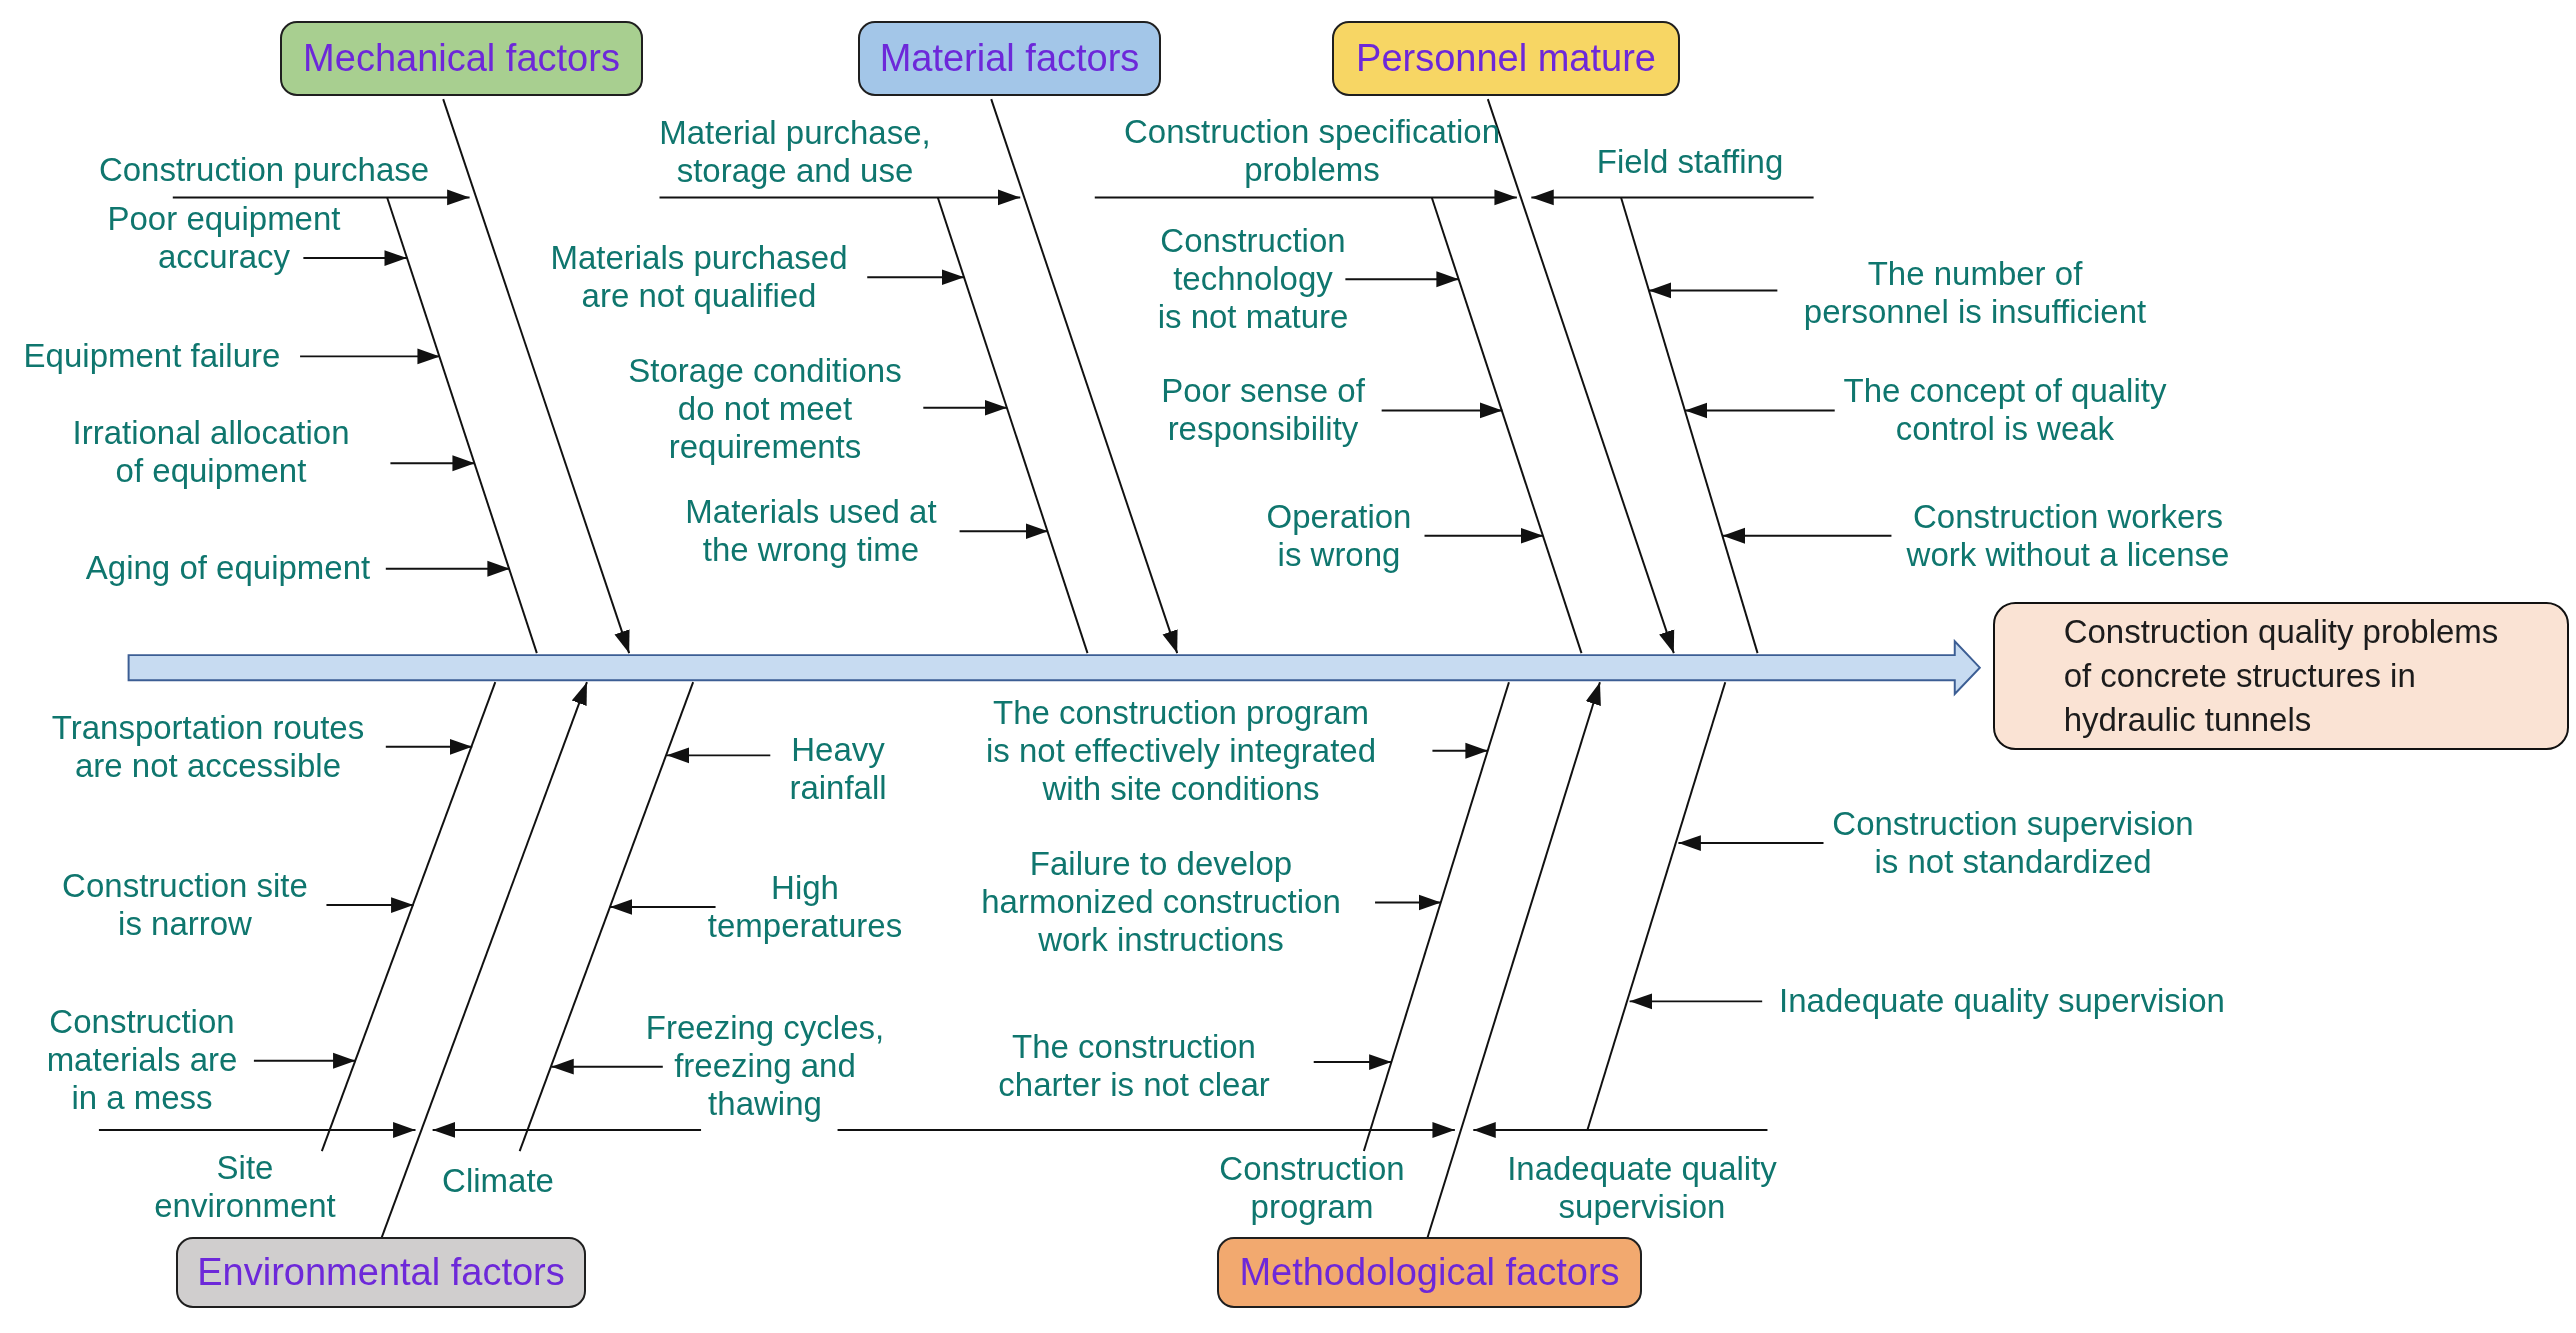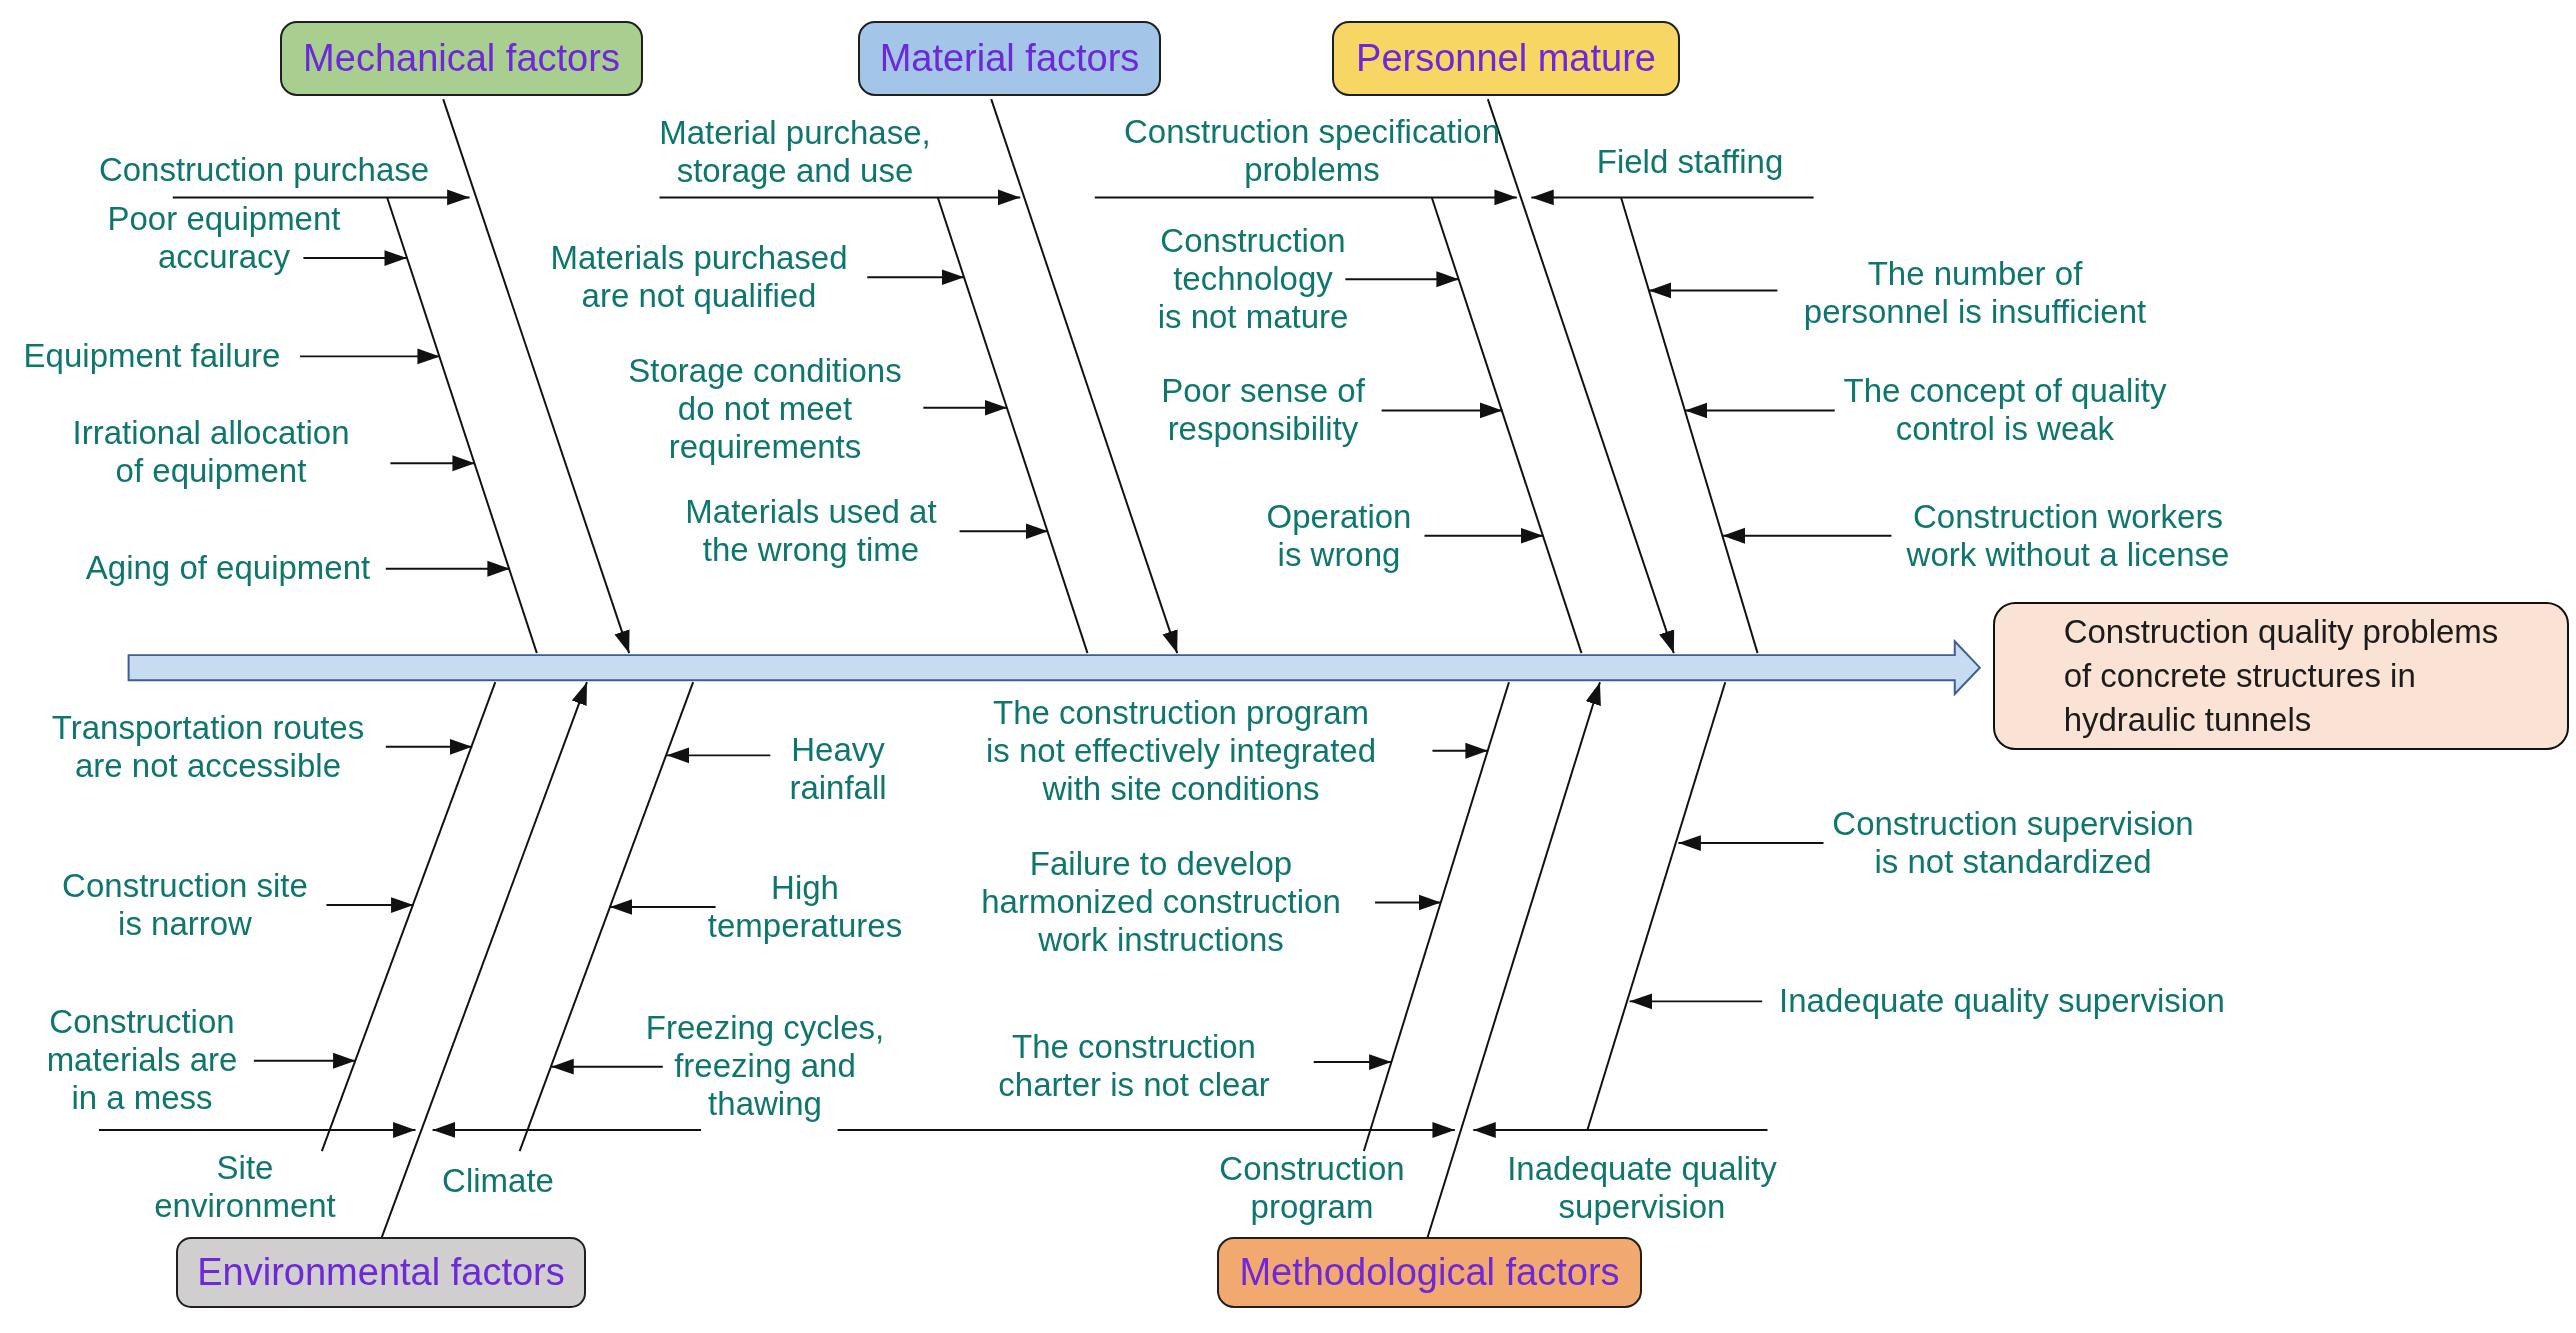--- a/index.html
+++ b/index.html
@@ -125,21 +125,21 @@
 
   <div class="cat" style="left: 280px; top: 21px; width: 363px; height: 75px; background: rgb(168, 207, 144);">
     <span>Mechanical factors</span>
   </div>
   <div class="cat" style="left: 858px; top: 21px; width: 303px; height: 75px; background: rgb(163, 198, 232);">
     <span>Material factors</span>
   </div>
   <div class="cat" style="left: 1332px; top: 21px; width: 348px; height: 75px; background: rgb(247, 214, 100);">
     <span>Personnel mature</span>
   </div>
-  <div class="cat" style="left: 176px; top: 1237px; width: 410px; height: 71px; background: rgb(208, 206, 206); border-radius: 15px;">
+  <div class="cat" style="left: 176px; top: 1237px; width: 410px; height: 71px; background: rgb(208, 206, 206);">
     <span>Environmental factors</span>
   </div>
   <div class="cat" style="left: 1217px; top: 1237px; width: 425px; height: 71px; background: rgb(242, 169, 111);">
     <span>Methodological factors</span>
   </div>
 
   <div class="result" style="background: rgb(250, 227, 212);">
     <span>Construction quality problems
 of concrete structures in
 hydraulic tunnels</span>

